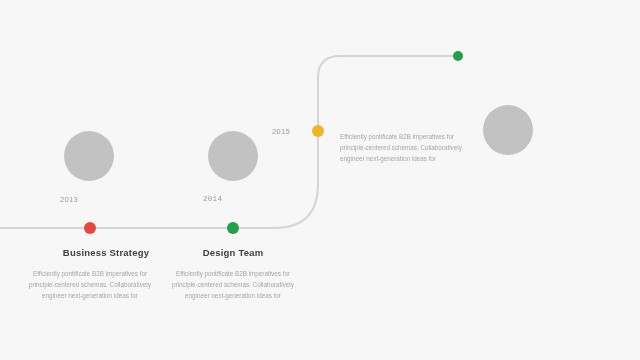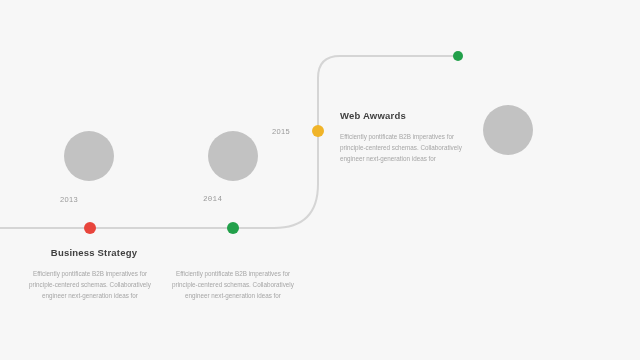--- a/index.html
+++ b/index.html
@@ -77,21 +77,21 @@
 
   <div class="marker-dot" style="left:84px; top:222px; width:12px; height:12px; background:#e8453c;"></div>
   <div class="marker-dot" style="left:227px; top:222px; width:12px; height:12px; background:#22a04a;"></div>
   <div class="marker-dot" style="left:312px; top:125px; width:12px; height:12px; background:#f0b429;"></div>
   <div class="marker-dot" style="left:453px; top:51px; width:10px; height:10px; background:#22a04a;"></div>
 
   <div class="year-label" style="left:60px; top:195px; width:60px;">2013</div>
   <div class="year-label" style="left:203px; top:195px; width:60px;font-family:Liberation Mono, monospace;">2014</div>
   <div class="year-label" style="left:272px; top:127px; width:34px; text-align:left;">2015</div>
 
-  <div class="item-title" style="left:24px; top:247px; width:140px; text-align:center;">Business Strategy</div>
+  <div class="item-title" style="left:36px; top:247px; width:140px; text-align:center;">Business Strategy</div>
   <div class="item-body below-block" style="left:25px; top:268px; width:130px;">Efficiently pontificate B2B imperatives for principle-centered schemas. Collaboratively engineer next-generation ideas for</div>
 
+  <div class="item-title" style="left:163px; top:247px; width:140px; text-align:center;">Design Team</div>
   <div class="item-body below-block" style="left:168px; top:268px; width:130px;">Efficiently pontificate B2B imperatives for principle-centered schemas. Collaboratively engineer next-generation ideas for</div>
 
-  <div class="item-title" style="left:340px; top:110px; width:150px; text-align:left;">Web Awwards</div>
   <div class="item-body side-block" style="left:340px; top:131px; width:128px;">Efficiently pontificate B2B imperatives for principle-centered schemas. Collaboratively engineer next-generation ideas for</div>
 
 </div>
 
 </body></html>

